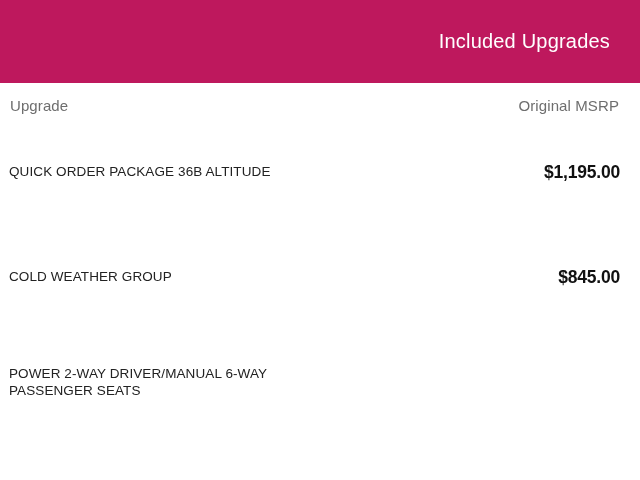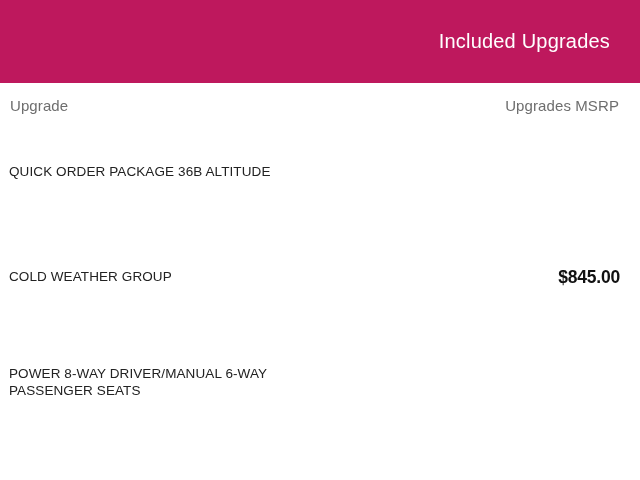--- a/index.html
+++ b/index.html
@@ -80,34 +80,35 @@
 <body>
 
 <div class="page">
 
   <div class="header-bar">
     <div class="page-title">Included Upgrades</div>
   </div>
 
   <div class="col-header-row">
     <span class="col-header">Upgrade</span>
-    <span class="col-header">Upgrades MSRP</span>
+    <span class="col-header">Original MSRP</span>
   </div>
 
   <div class="rows">
 
     <div class="table-row">
       <div class="row-label">QUICK ORDER PACKAGE 36B ALTITUDE</div>
+      <div class="row-price">$1,195.00</div>
     </div>
 
     <div class="table-row">
       <div class="row-label">COLD WEATHER GROUP</div>
       <div class="row-price">$845.00</div>
     </div>
 
     <div class="table-row">
-      <div class="row-label">POWER 8-WAY DRIVER/MANUAL 6-WAY PASSENGER SEATS</div>
+      <div class="row-label">POWER 2-WAY DRIVER/MANUAL 6-WAY PASSENGER SEATS</div>
     </div>
 
   </div>
 
 
 </div>
 
 </body></html>

